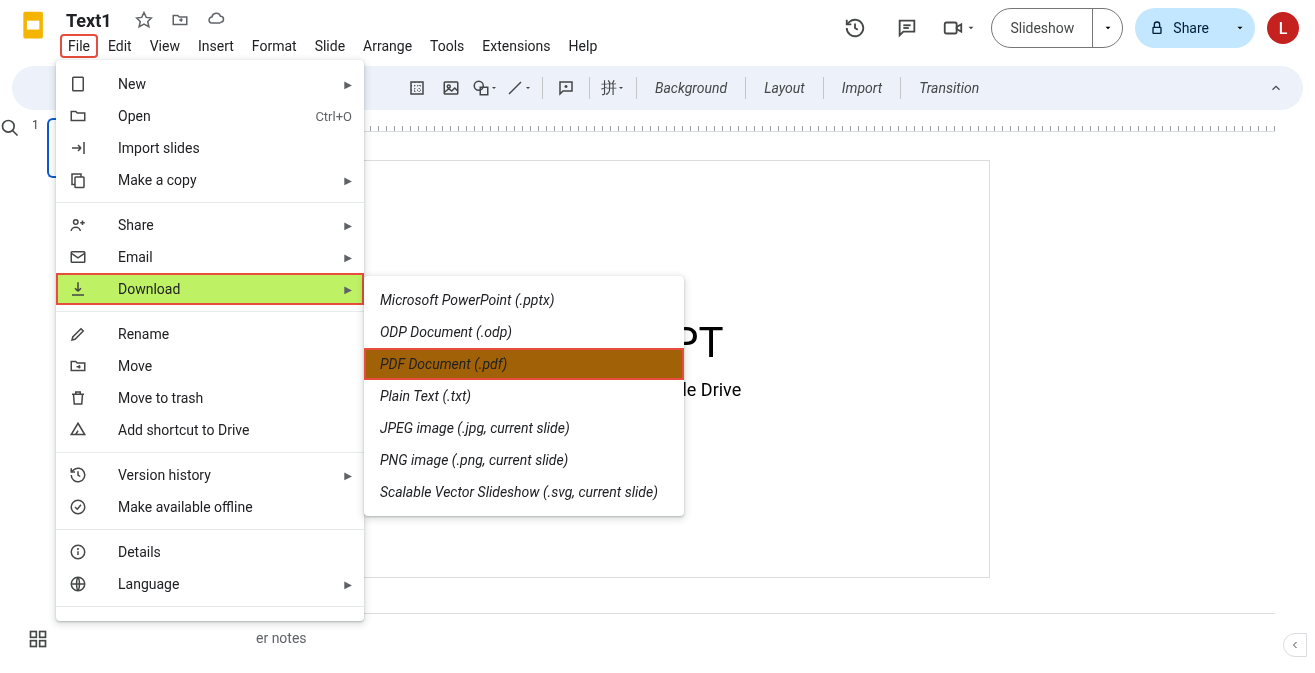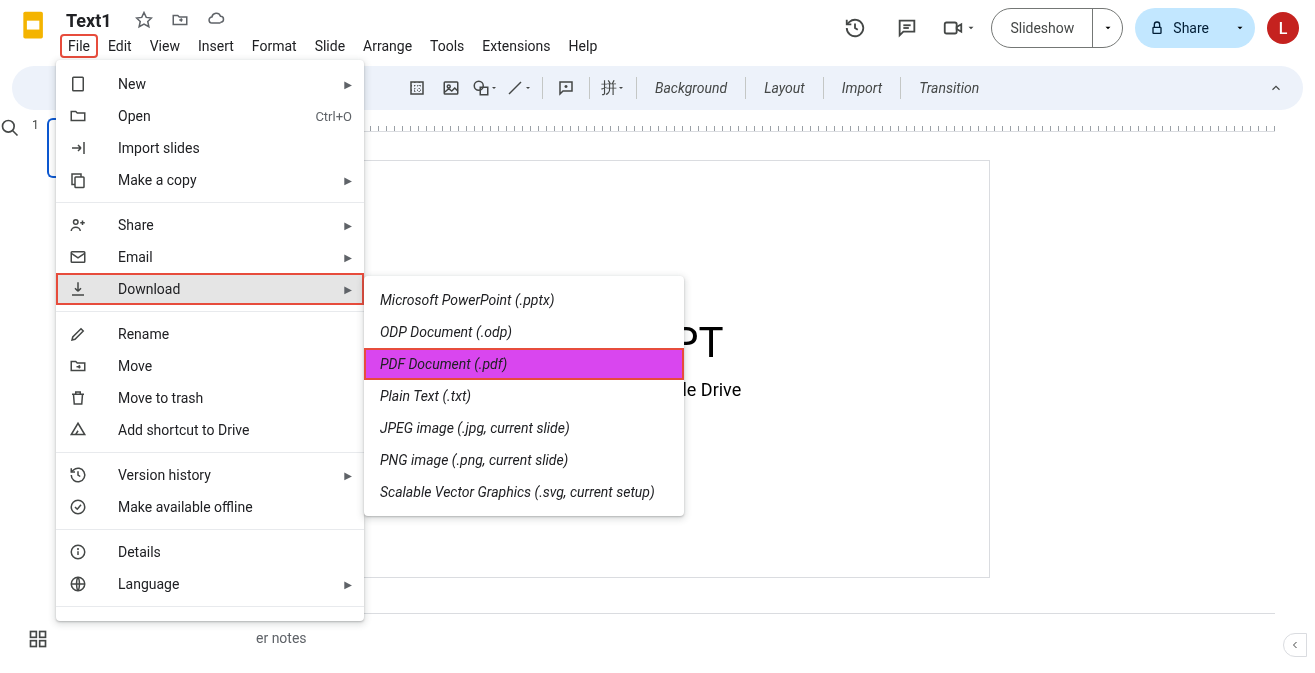--- a/index.html
+++ b/index.html
@@ -50,32 +50,32 @@
   .slide-sub-text { font-size:18px; color:#000; margin-top:12px; }
   .slide-sep { width:40px; height:3px; background:#202124; margin-top:18px; }
   
   .notes-area { position:absolute; left:244px; right:40px; bottom:12px; height:48px; border-top:1px solid #dadce0; display:flex; align-items:center; padding-left:12px; color:#5f6368; font-size:14px; }
   
   .side-toggle { position:absolute; right:8px; bottom:16px; width:24px; height:24px; border:1px solid #dadce0; border-radius:12px 0 0 12px; display:flex; align-items:center; justify-content:center; cursor:pointer; color:#444746; }
 
   
   .dropdown { position:absolute; top:60px; left:56px; width:308px; background:#fff; border-radius:4px; box-shadow:0 2px 6px 2px rgba(60,64,67,.15), 0 1px 2px rgba(60,64,67,.3); padding:8px 0; z-index:100; max-height: 600px; overflow:hidden; }
   .dd-item { display:flex; align-items:center; height:32px; padding:0 12px; font-size:14px; color:#202124; cursor:pointer; gap:30px; position:relative; }
-  .dd-item:hover, .dd-item.hovered { background:#e5e5e5; }
+  .dd-item:hover, .dd-item.hovered { background:#bef264; }
   .dd-item.highlighted-red { outline:2px solid #e74c3c; outline-offset:-2px; }
   .dd-icon { width:20px; height:20px; color:#444746; display:flex; align-items:center; justify-content:center; flex-shrink:0; }
   .dd-label { flex:1; }
   .dd-shortcut { font-size:13px; color:#5f6368; }
   .dd-arrow { color:#5f6368; font-size:10px; }
   .dd-sep { height:1px; background:#e8eaed; margin:6px 0; }
   
   
   .submenu { position:absolute; top:276px; left:364px; width:320px; background:#fff; border-radius:4px; box-shadow:0 2px 6px 2px rgba(60,64,67,.15), 0 1px 2px rgba(60,64,67,.3); padding:8px 0; z-index:101; }
   .sub-item { display:flex; align-items:center; height:32px; padding:0 16px; font-size:14px; color:#202124; cursor:pointer;font-style:italic; }
-  .sub-item.hovered { background:#d946ef; }
+  .sub-item.hovered { background:#a16207; }
   .sub-item.highlighted-red { outline:2px solid #e74c3c; outline-offset:-2px; }
 </style>
 </head>
 <body>
 
 <div class="header">
   <div class="logo">
     <svg viewBox="0 0 36 36">
         <rect x="6" y="2" width="22" height="30" rx="2" fill="#f4b400"></rect>
         <rect x="10" y="12" width="14" height="10" fill="#fff"></rect>
@@ -416,14 +416,14 @@
   <div class="dd-sep"></div>
 </div>
 
 <div class="submenu">
   <div class="sub-item">Microsoft PowerPoint (.pptx)</div>
   <div class="sub-item">ODP Document (.odp)</div>
   <div class="sub-item hovered highlighted-red">PDF Document (.pdf)</div>
   <div class="sub-item">Plain Text (.txt)</div>
   <div class="sub-item">JPEG image (.jpg, current slide)</div>
   <div class="sub-item">PNG image (.png, current slide)</div>
-  <div class="sub-item">Scalable Vector Graphics (.svg, current setup)</div>
+  <div class="sub-item">Scalable Vector Slideshow (.svg, current slide)</div>
 </div>
 
 </body></html>

